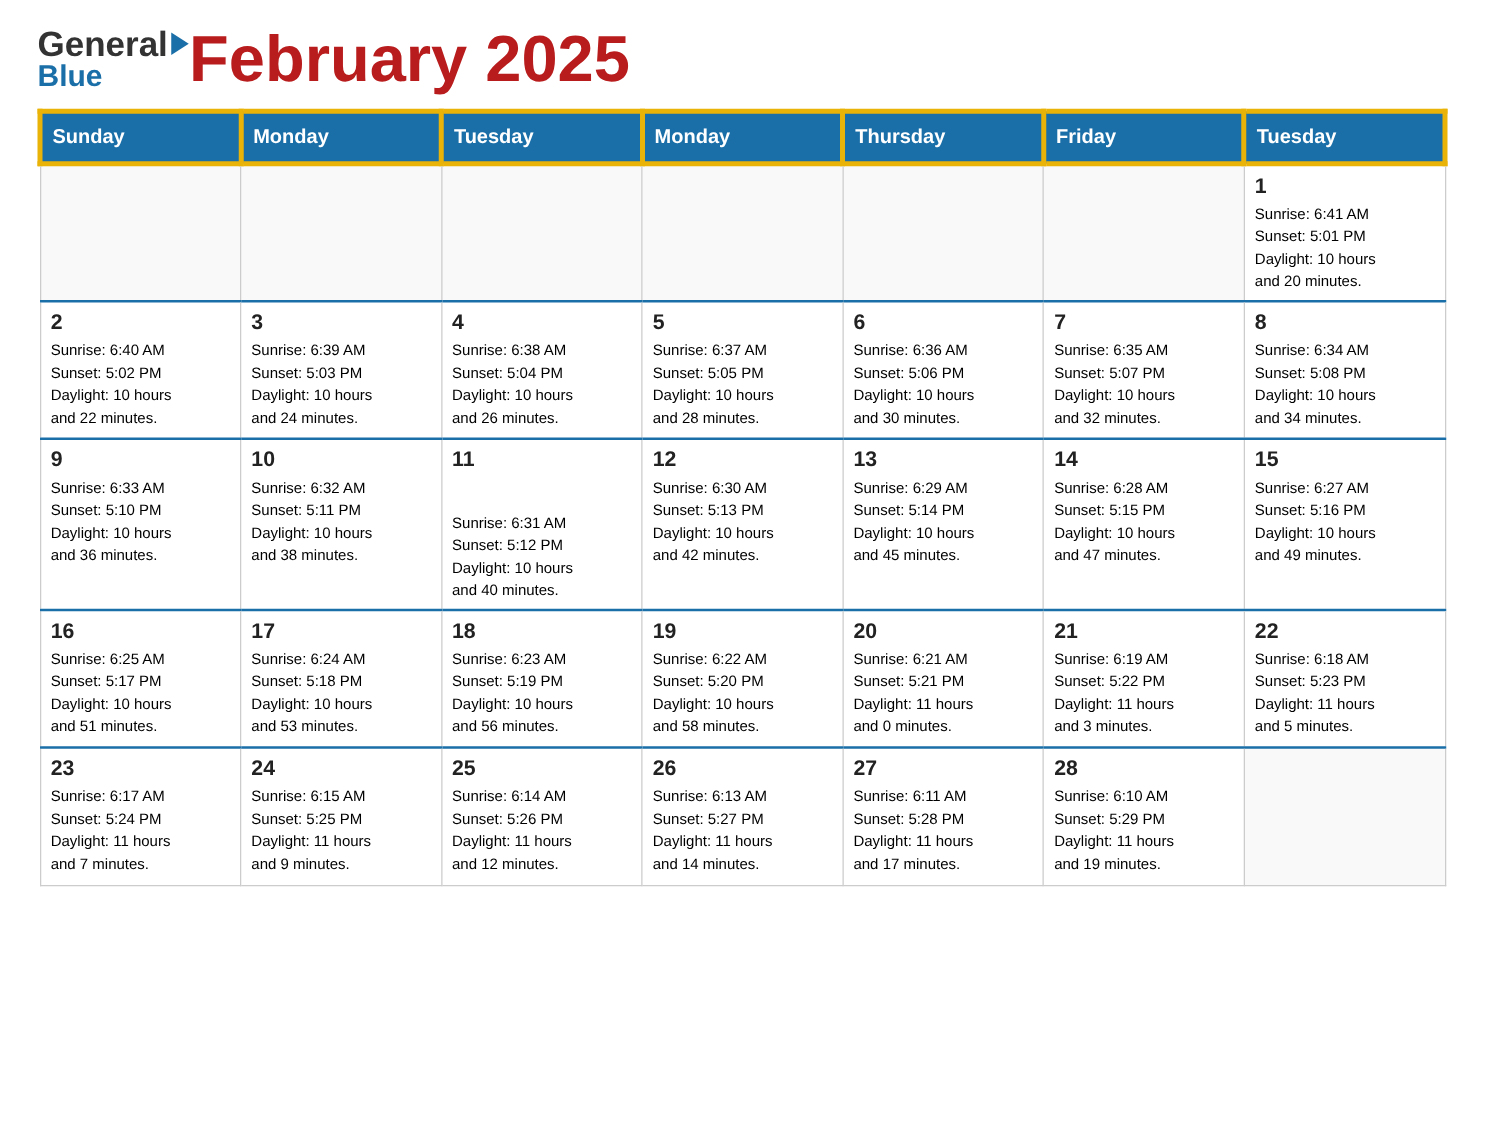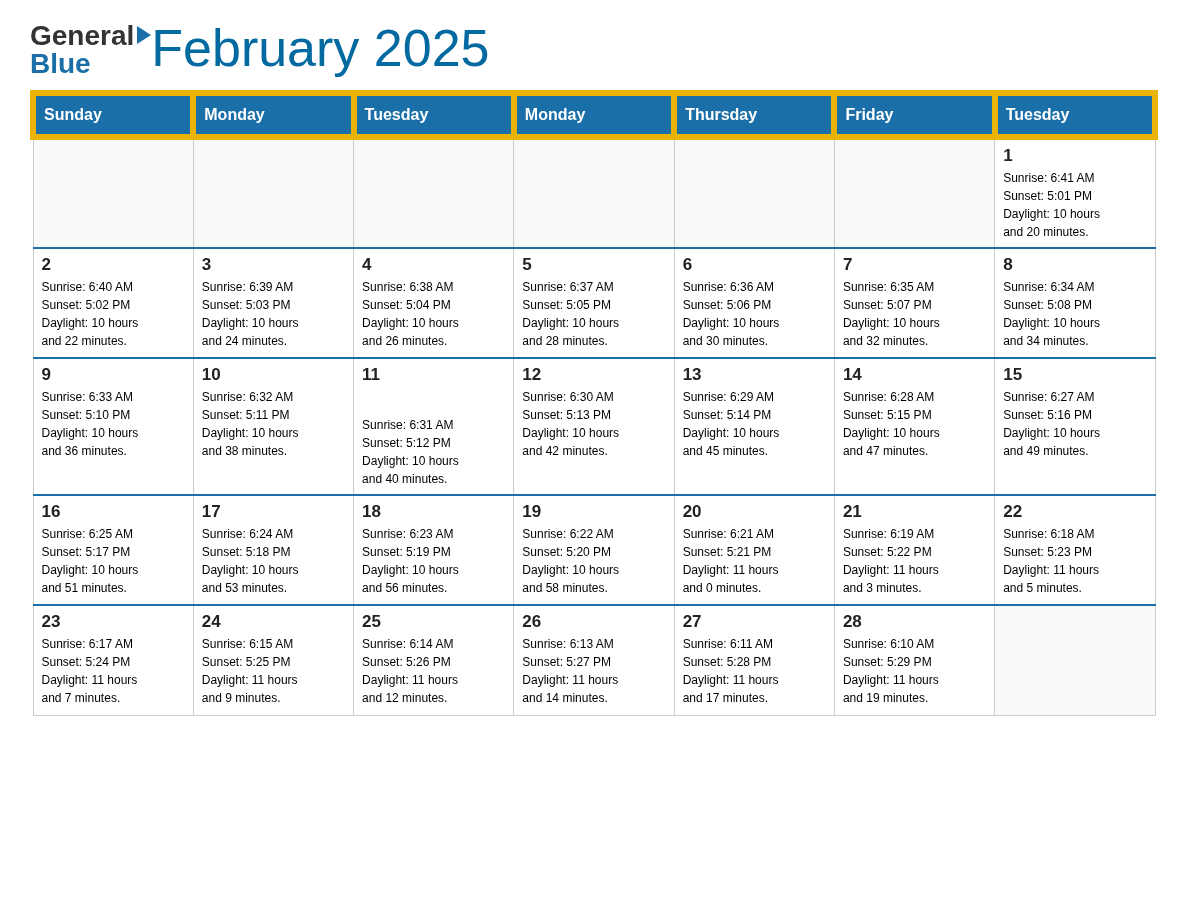--- a/index.html
+++ b/index.html
@@ -14,51 +14,51 @@
       display: flex;
       align-items: flex-start;
       margin-bottom: 10px;
     }
     .logo-text-general {
       font-size: 28px;
       font-weight: bold;
       color: #333;
     }
     .logo-text-blue {
-      font-size: 28px;
+      font-size: 24px;
       font-weight: bold;
       color: #1a6fa8;
     }
     .title-section {
       text-align: right;
     }
     .month-title {
       font-size: 52px;
-      font-weight: normal;
-      color: #0369a1;
+      font-weight: bold;
+      color: #b91c1c;
       line-height: 1.1;
     }
     .location {
       font-size: 20px;
       color: #555;
       margin-top: 4px;
     }
     .calendar {
       width: 100%;
       border-collapse: collapse;
       margin-top: 10px;
     }
     .calendar th {
       background-color: #1a6fa8;
       color: #fff;
       font-size: 16px;
       font-weight: bold;
       padding: 10px 8px;
       text-align: left;
-      border: 6px solid #eab308;
+      border: 4px solid #eab308;
     }
     .calendar td {
       vertical-align: top;
       border: 1px solid #ccc;
       padding: 6px 8px;
       width: calc(100% / 7);
       min-height: 110px;
       height: 110px;
     }
     .calendar tr td {

